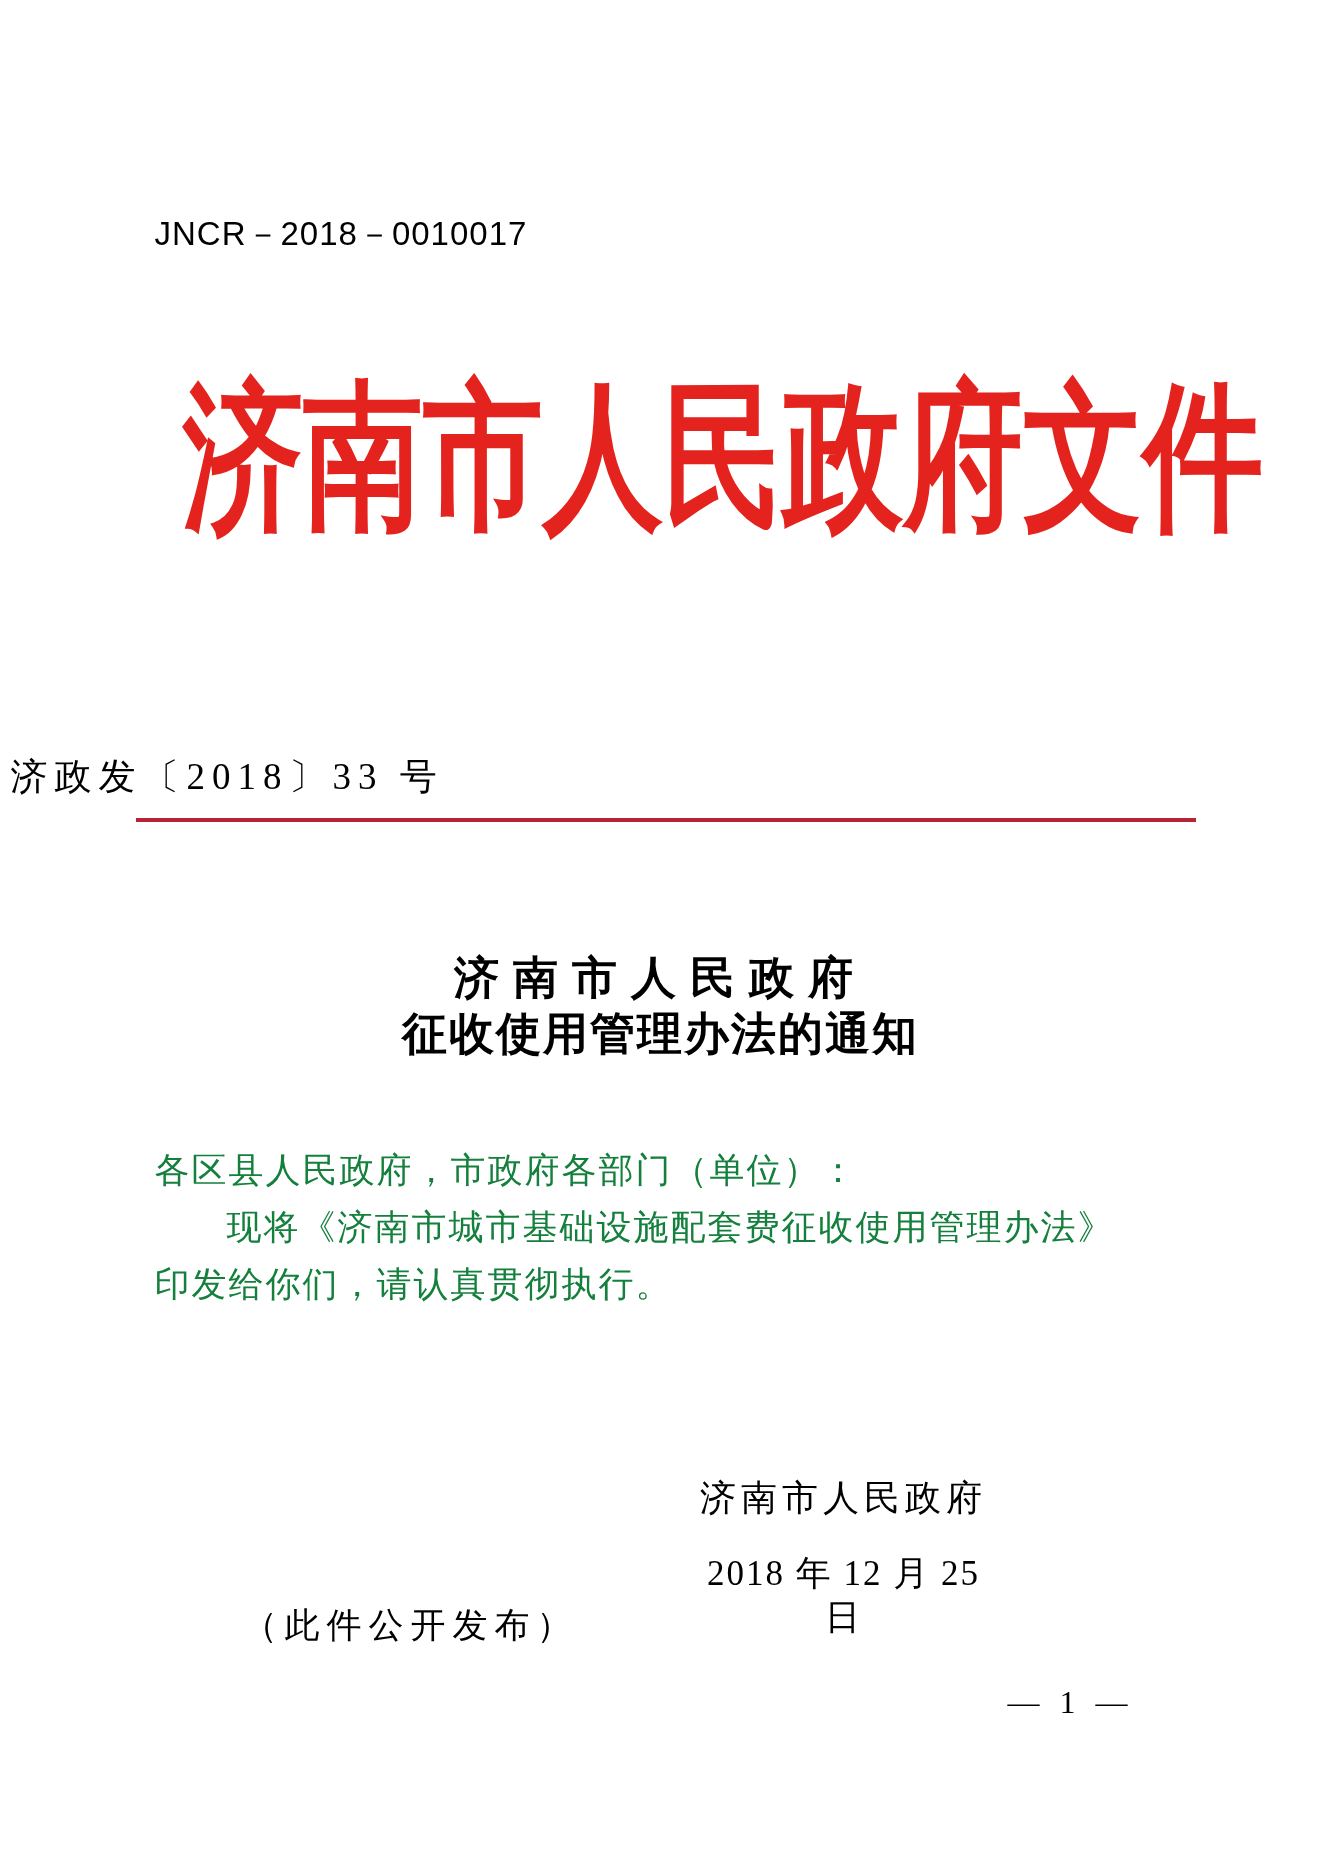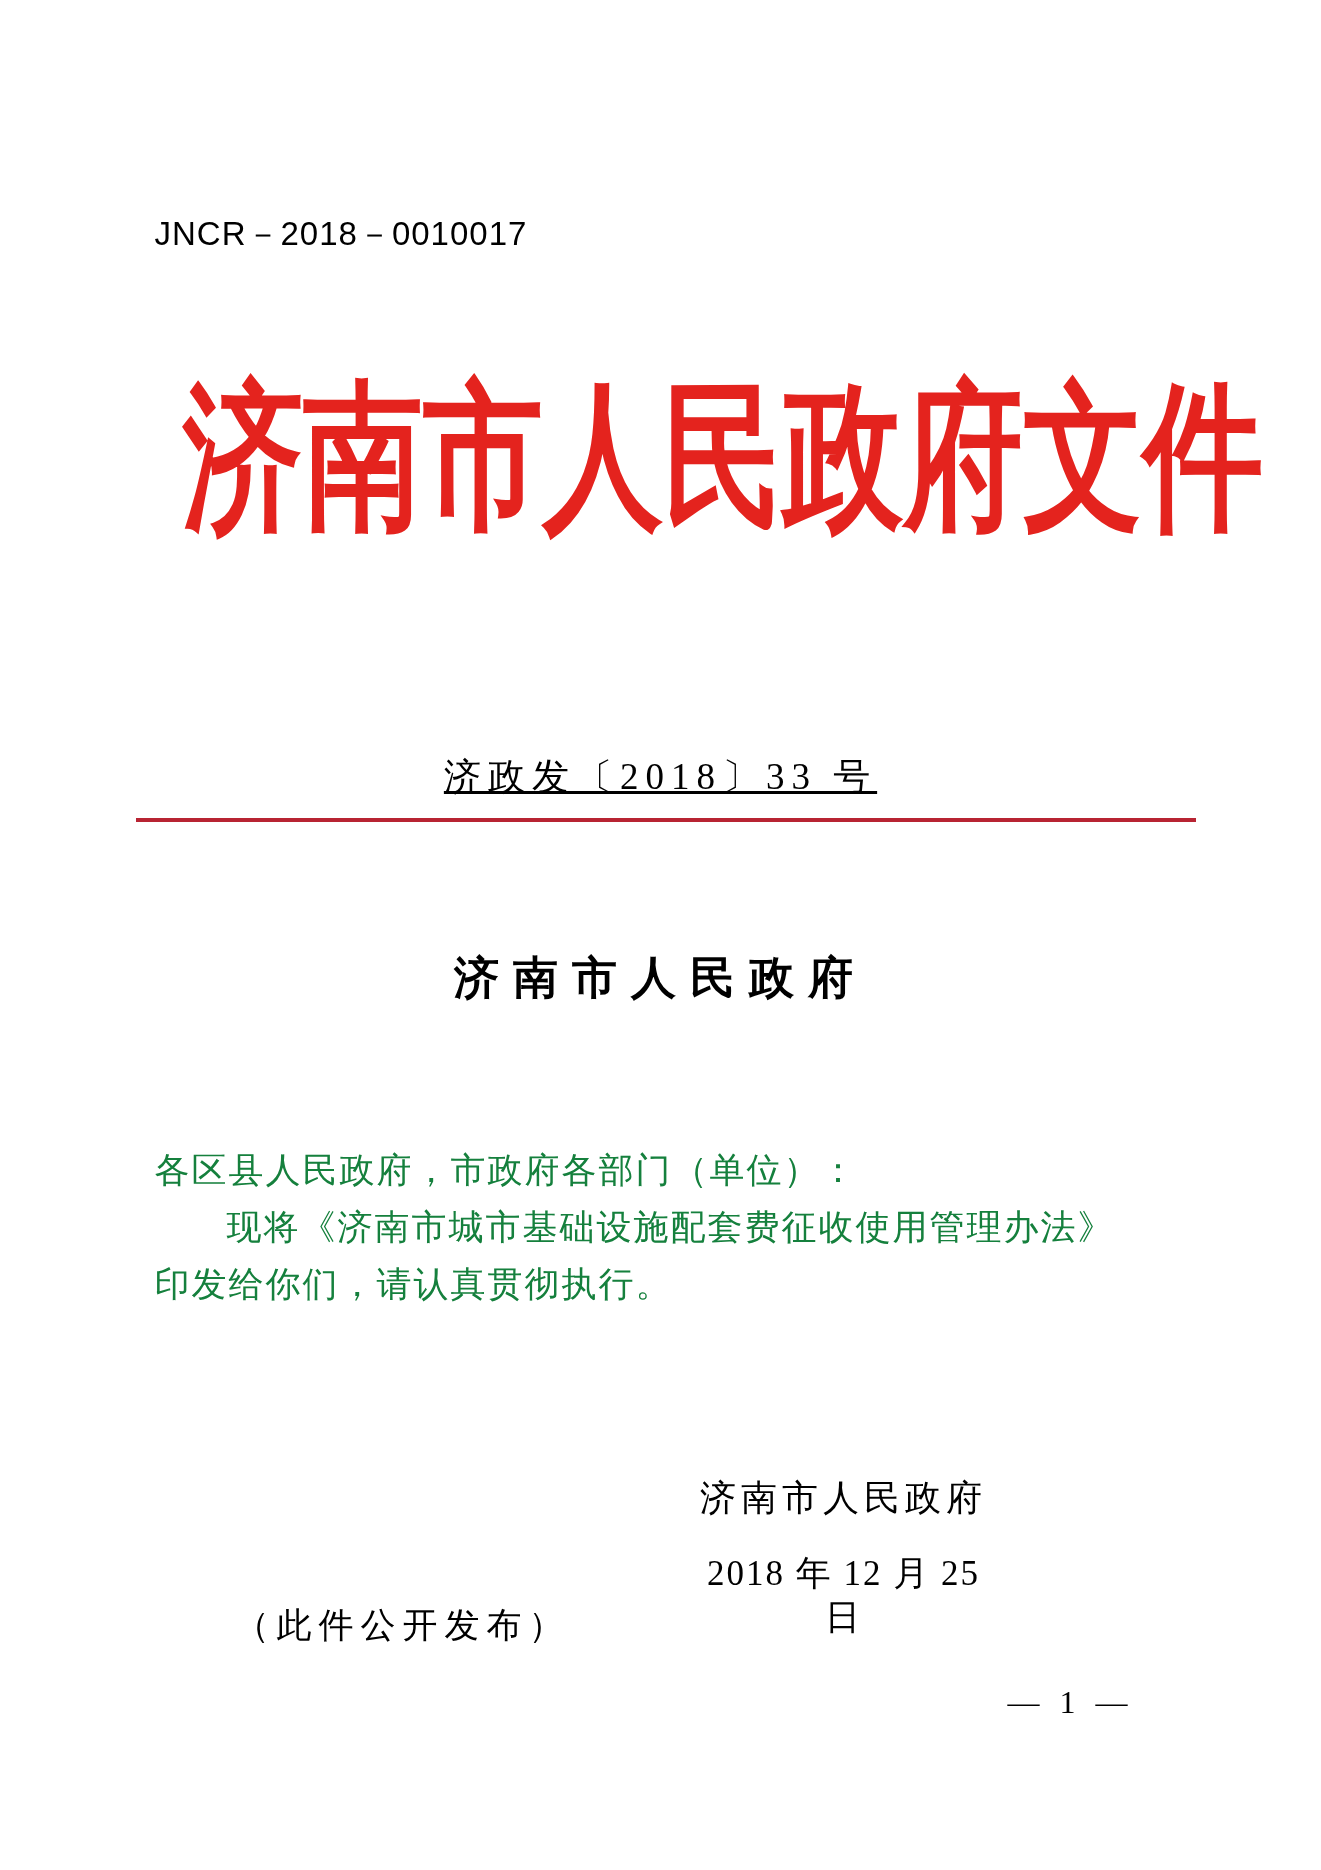--- a/index.html
+++ b/index.html
@@ -40,28 +40,26 @@
     white-space: nowrap;
   }
   .red-head .squeeze {
     display: inline-block;
     transform: scaleX(0.75);
     transform-origin: center;
     letter-spacing: 0px;
   }
   .doc-number {
     position: absolute;
-    left: 0;
+    left: 8px;
     right: 0;
     top: 752px;
-    text-align: center;
     font-size: 37px;
     letter-spacing: 7px;
     color: #000;
-    text-decoration: underline;
   }
   .red-rule {
     position: absolute;
     left: 133px;
     top: 818px;
     width: 1060px;
     height: 4px;
     background: var(--rule_red);
   }
   .main-title {
@@ -103,21 +101,21 @@
     letter-spacing: 5px;
   }
   .signature .sig-date {
     margin-top: 32px;
     font-size: 35px;
     line-height: 44px;
     letter-spacing: 2px;
   }
   .release-note {
     position: absolute;
-    left: 232px;
+    left: 240px;
     top: 1602px;
     font-size: 35px;
     letter-spacing: 7px;
     color: #000;
   }
   .page-number {
     position: absolute;
     left: 1005px;
     top: 1684px;
     font-size: 32px;
@@ -136,20 +134,21 @@
   <div class="red-head">
     <span class="squeeze">济南市人民政府文件</span>
   </div>
 
   <div class="doc-number">济政发〔2018〕33 号</div>
 
   <div class="red-rule"></div>
 
   <div class="main-title">
     <div class="t-line-1">济南市人民政府</div>
+    <div class="t-line-3">征收使用管理办法的通知</div>
   </div>
 
   <div class="body-block">
     <div class="body-line">各区县人民政府，市政府各部门（单位）：</div>
     <div class="body-line indented">现将《济南市城市基础设施配套费征收使用管理办法》</div>
     <div class="body-line">印发给你们，请认真贯彻执行。</div>
   </div>
 
   <div class="signature">
     <div class="sig-name">济南市人民政府</div>

